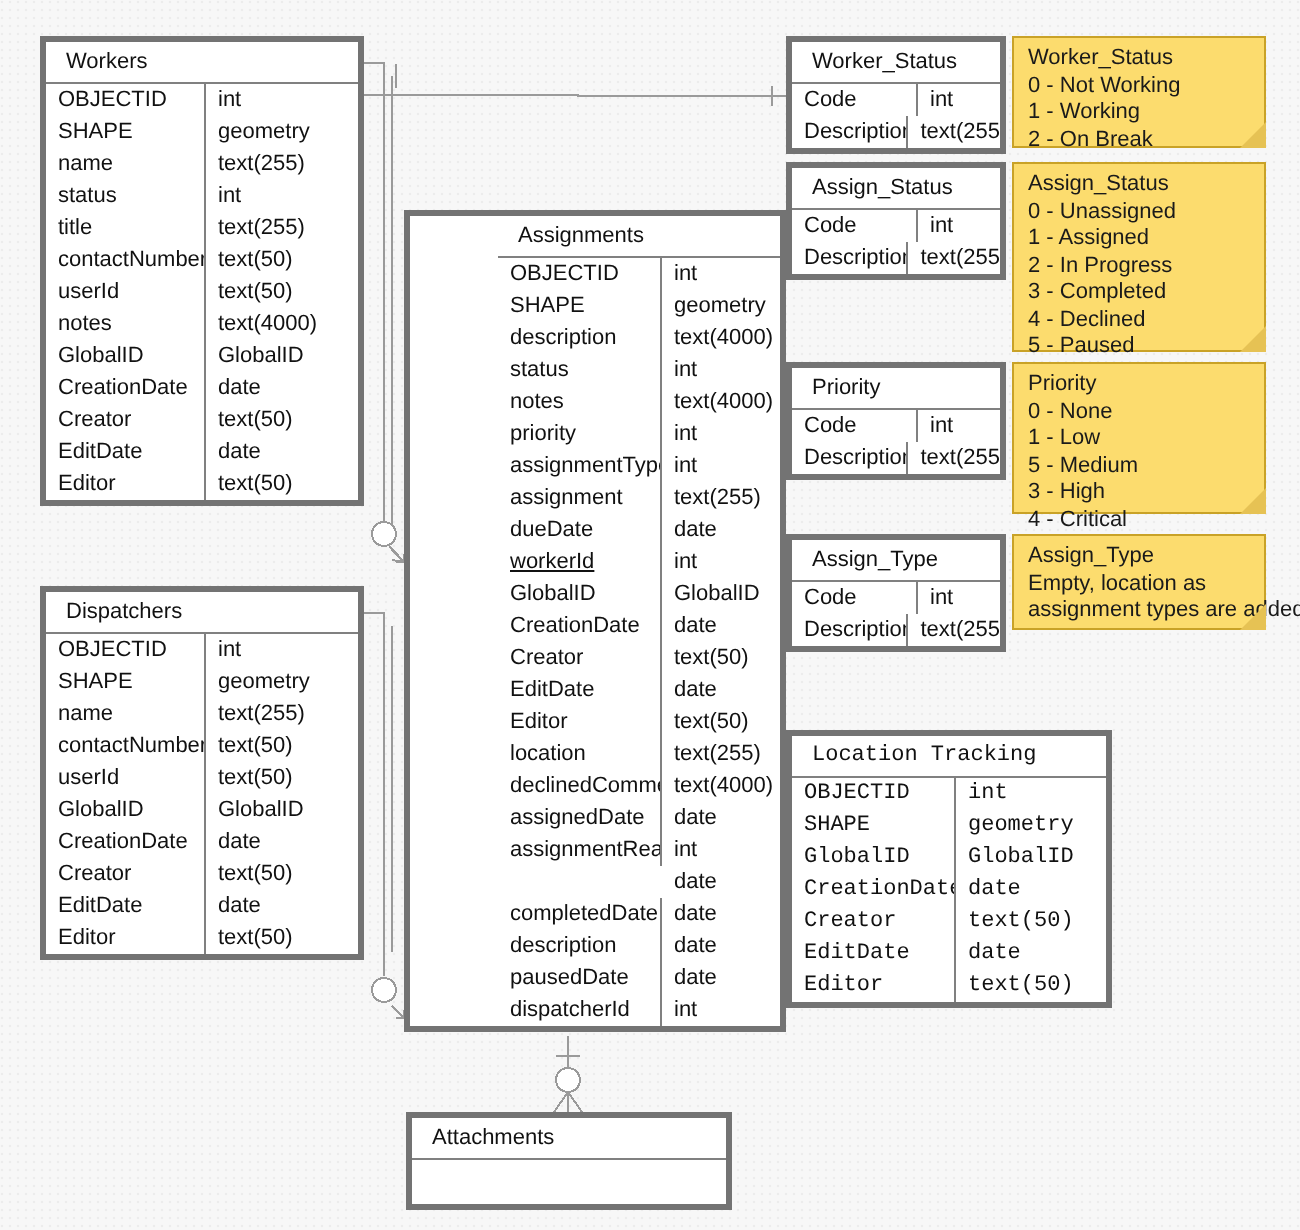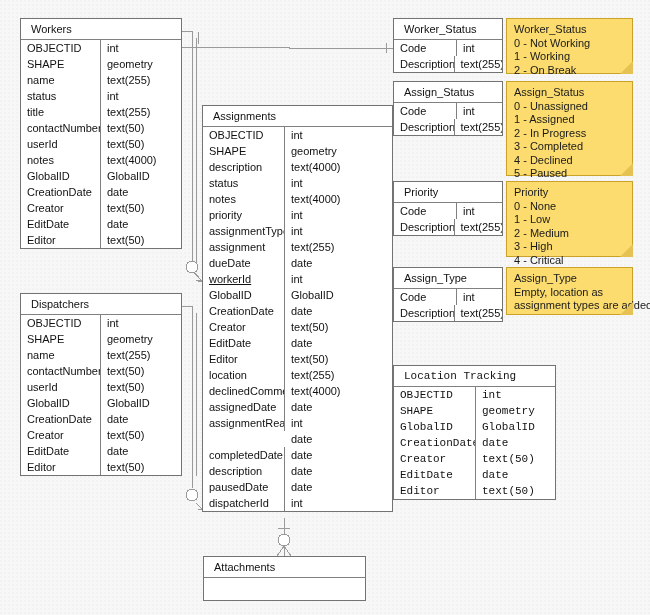--- a/index.html
+++ b/index.html
@@ -29,21 +29,21 @@
     position: absolute;
     left: 0; top: 0;
     width: 650px;
     height: 615px;
     pointer-events: none;
   }
   
   .entity {
     position: absolute;
     background: #ffffff;
-    border: 1px solid #737373;
+    border: 3px solid #737373;
     box-sizing: border-box;
     z-index: 3;
   }
   .entity .ent-title {
     height: 21px;
     line-height: 21px;
     padding-left: 10px;
     border-bottom: 1px solid #808080;
     font-size: 11px;
     color: #111111;
@@ -268,21 +268,21 @@
           <div class="row">
             <div class="c-name" style="width: 80px;">EditDate</div>
             <div class="c-type">date</div>
           </div>
           <div class="row">
             <div class="c-name" style="width: 80px;">Editor</div>
             <div class="c-type">text(50)</div>
           </div>
         </div>
       </div>
-      <div class="entity" style="left: 202px; top: 105px; width: 191px;">
+      <div class="entity" style="left: 202px; top: 105px; width: 191px; padding-left: 44px;">
         <div class="ent-title">Assignments</div>
         <div class="ent-body">
           <div class="row">
             <div class="c-name" style="width: 82px;">OBJECTID</div>
             <div class="c-type">int</div>
           </div>
           <div class="row">
             <div class="c-name" style="width: 82px;">SHAPE</div>
             <div class="c-type">geometry</div>
           </div>
@@ -462,17 +462,17 @@
         </div>
       </div>
       <div class="entity empty-body" style="left: 203px; top: 556px; width: 163px;">
         <div class="ent-title">Attachments</div>
         <div class="ent-body"></div>
       </div>
     </div>
   <div id="notes-layer">
       <div class="note fold-bottom" style="left: 506px; top: 18px; width: 127px; height: 56px;"><span class="note-line title">Worker_Status</span><span class="note-line">0 - Not Working</span><span class="note-line">1 - Working</span><span class="note-line">2 - On Break</span><span class="fold"></span></div>
       <div class="note fold-bottom" style="left: 506px; top: 81px; width: 127px; height: 95px;"><span class="note-line title">Assign_Status</span><span class="note-line">0 - Unassigned</span><span class="note-line">1 - Assigned</span><span class="note-line">2 - In Progress</span><span class="note-line">3 - Completed</span><span class="note-line">4 - Declined</span><span class="note-line">5 - Paused</span><span class="note-line">6 - Canceled</span><span class="fold"></span></div>
-      <div class="note fold-bottom" style="left: 506px; top: 181px; width: 127px; height: 76px;"><span class="note-line title">Priority</span><span class="note-line">0 - None</span><span class="note-line">1 - Low</span><span class="note-line">2 - Medium</span><span class="note-line">3 - High</span><span class="note-line">4 - Critical</span><span class="fold"></span></div>
+      <div class="note fold-bottom" style="left: 506px; top: 181px; width: 127px; height: 76px;"><span class="note-line title">Priority</span><span class="note-line">0 - None</span><span class="note-line">1 - Low</span><span class="note-line">5 - Medium</span><span class="note-line">3 - High</span><span class="note-line">4 - Critical</span><span class="fold"></span></div>
       <div class="note fold-bottom" style="left: 506px; top: 267px; width: 127px; height: 48px;"><span class="note-line title">Assign_Type</span><span class="note-line">Empty, location as</span><span class="note-line">assignment types are added</span><span class="fold"></span></div>
     </div>
 
 </div>
 
 </body></html>

